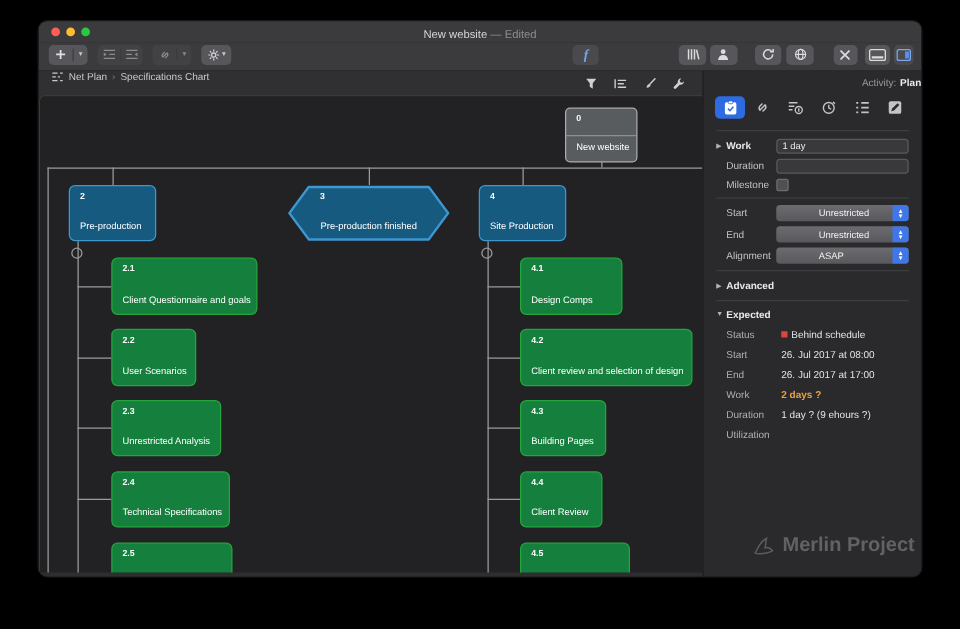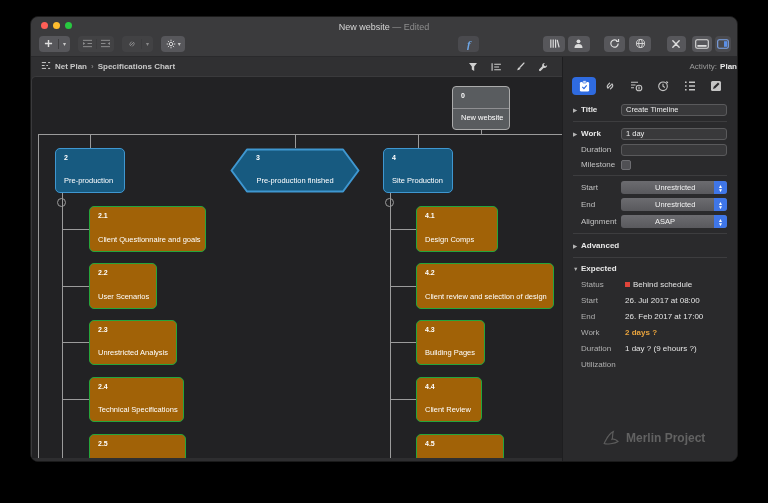--- a/index.html
+++ b/index.html
@@ -20,34 +20,34 @@
   .tbtn.dis { background:#48484b; opacity:.55; }
   .tbtn svg { display:block; }
   .seg { display:flex; }
   .seg .part { display:flex; align-items:center; justify-content:center; height:16px; }
   .divline { width:1px; height:10px; background:#3e3e40; }
   .chev { font-size:6px; color:#c8c8c8; line-height:1; }
   .fglyph { font-family:"Liberation Serif",serif; font-style:italic; font-weight:bold; font-size:11px; color:#6fa8e8; }
   
   .main { display:flex; height:405px; }
   .content-left { width:533px; display:flex; flex-direction:column; background:#303032; }
-  .pathbar { height:19px; display:flex; align-items:center; padding:0 14px 0 10px; color:#c9c9c9; font-size:8px; gap:4px; background:#303032;font-weight:bold; }
+  .pathbar { height:19px; display:flex; padding:0 14px 0 10px; color:#c9c9c9; font-size:8px; gap:4px; background:#303032; }
   .pathbar .crumbsep { color:#7d7d7d; font-size:8px; }
   .viewicons { margin-left:auto; display:flex; gap:13px; align-items:center; }
   .viewicons svg { display:block; }
   
   .canvas { position:relative; height:382px; background:#222224; border-top-left-radius:5px; overflow:hidden; border-top:1px solid #3a3a3c; border-left:1px solid #3a3a3c;}
   .footerstrip { flex:1; background:#2e2e30; }
   .ln { position:absolute; background:#9b9b9b; }
   .junction { position:absolute; width:9px; height:9px; border:1px solid #9b9b9b; border-radius:50%; background:transparent; }
   .node { position:absolute; border-radius:5px; color:#fff; }
   .node .num { position:absolute; left:8px; top:5px; font-size:7px; font-weight:bold; }
   .node .ttl { position:absolute; left:8px; bottom:7px; right:4px; font-size:7.5px; white-space:nowrap; overflow:hidden; }
   .node.blue { background:#175a80; border:1.5px solid #3f97d0; }
-  .node.green { background:#a16207; border:1.5px solid #25a53c; }
+  .node.green { background:#15803d; border:1.5px solid #25a53c; }
   .node.gray { background:#595c5f; border:1.5px solid #ababab; border-radius:4px; }
   .node.gray .divider { position:absolute; left:0; right:0; top:21px; height:1px; background:#8f8f92; }
   .hexwrap { position:absolute; }
   .hexwrap .num { position:absolute; left:26px; top:6px; font-size:7px; font-weight:bold; color:#fff; }
   .hexwrap .ttl { position:absolute; left:0; right:0; bottom:8px; text-align:center; font-size:7.5px; color:#fff; }
   
   .inspector { width:175px; background:#2a2a2c; border-left:1px solid #1e1e20; position:relative; font-size:8px; color:#c7c7c7; }
   .insp-header { height:18px; display:flex; align-items:center; justify-content:flex-end; gap:3px; }
   .insp-header .hl { color:#9a9a9a; } .insp-header .hv { color:#ececec; font-weight:bold; }
   .insp-tabs { height:22px; display:flex; align-items:center; justify-content:space-between; padding:0 9px; }
@@ -66,21 +66,21 @@
   .popup .ptxt { padding-left:5px; font-size:7.5px; color:#f2f2f2;margin-left:29px; }
   .popup .pcap { position:absolute; right:0; top:0; bottom:0; width:13px; background:#3f76e8; display:flex; flex-direction:column; align-items:center; justify-content:center; color:#fff; }
   .popup .pcap span { font-size:5px; line-height:4px; }
   .chk { width:10px; height:10px; background:#505054; border:1px solid #6d6d71; border-radius:2px; }
   .sep { height:1px; background:#3d3d3f; margin:3px 0; }
   .exp-row { display:flex; height:16px; align-items:center; padding-left:8px; }
   .exp-row .elbl { width:44px; flex:0 0 44px; color:#b0b0b0; }
   .exp-row .eval { color:#e4e4e4; display:flex; align-items:center; gap:3px; }
   .statussq { width:5px; height:5px; display:inline-block; }
   .warn { font-weight:bold; }
-  .logo { position:absolute; left:38px; bottom:16px; display:flex; align-items:center; gap:5px; color:#626262; font-weight:bold; font-size:12px; }
+  .logo { position:absolute; left:38px; bottom:16px; display:flex; align-items:center; gap:5px; color:#626262; font-weight:bold; font-size:16px; }
 </style>
 </head>
 <body>
 
 <div class="window">
 
   <div class="titlebar">
     <div class="lights">
       <div class="light r"></div>
       <div class="light y"></div>
@@ -364,25 +364,20 @@
         </div>
         <div class="tab">
           <svg width="12" height="12" viewBox="0 0 12 12">
               <rect x="1" y="1" width="10" height="10" rx="1.5" fill="#c4c4c4"></rect>
               <path d="M3 9l.7-2.2L8 2.5l1.5 1.5L5.2 8.3z" fill="#2a2a2c"></path>
             </svg>
         </div>
       </div>
 
       <div class="rows">
-        <div class="row">
-          <span class="disc closed"></span>
-          <span class="lbl b">Title</span>
-          <input class="field" value="Create Timeline" style="">
-        </div>
         <div class="sep"></div>
         <div class="row">
           <span class="disc closed"></span>
           <span class="lbl b">Work</span>
           <input class="field" value="1 day" style="">
         </div>
         <div class="row short">
           <span class="disc"></span>
           <span class="lbl">Duration</span>
           <input class="field" value="" style="">
@@ -443,21 +438,21 @@
               <span class="statussq" style="background:#e0443a"></span>
               <span>Behind schedule</span>
             </span>
         </div>
         <div class="exp-row">
           <span class="elbl">Start</span>
           <span class="eval">26. Jul 2017 at 08:00</span>
         </div>
         <div class="exp-row">
           <span class="elbl">End</span>
-          <span class="eval">26. Feb 2017 at 17:00</span>
+          <span class="eval">26. Jul 2017 at 17:00</span>
         </div>
         <div class="exp-row">
           <span class="elbl">Work</span>
           <span class="eval warn" style="color:#e8a33d">2 days ?</span>
         </div>
         <div class="exp-row">
           <span class="elbl">Duration</span>
           <span class="eval">1 day ? (9 ehours ?)</span>
         </div>
         <div class="exp-row">

